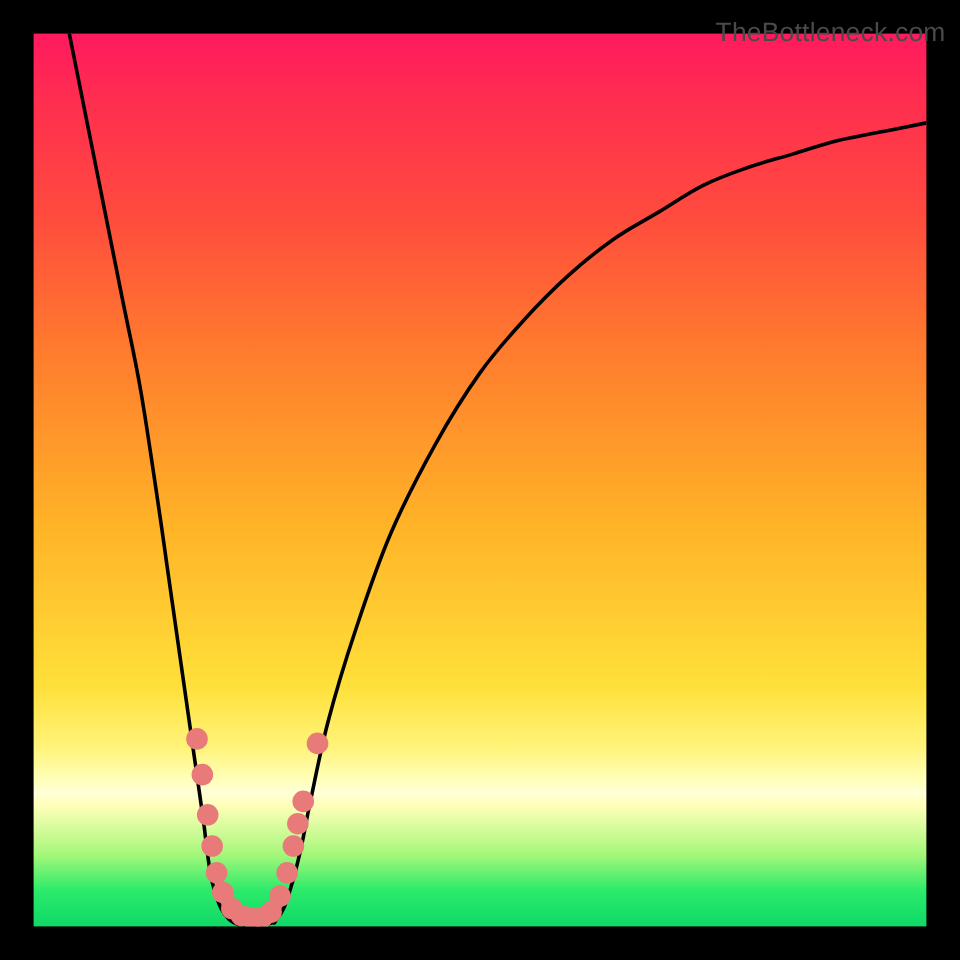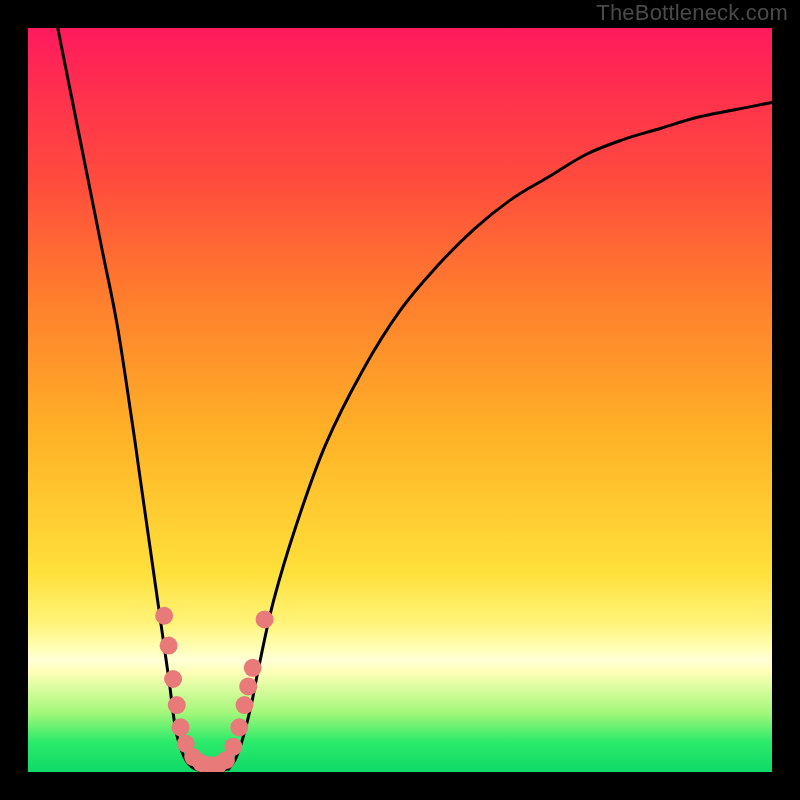--- a/index.html
+++ b/index.html
@@ -43,21 +43,21 @@
   }
   .plot-area svg {
     position: absolute;
     left: 0;
     top: 0;
     width: 744px;
     height: 744px;
   }
   .watermark {
     position: absolute;
-    top: 0;
+    top: 14px;
     right: 12px;
     color: #4a4a4a;
     font-size: 22px;
     font-weight: 500;
     letter-spacing: 0.2px;
     user-select: none;
     pointer-events: none;
   }
 </style>
 </head>

